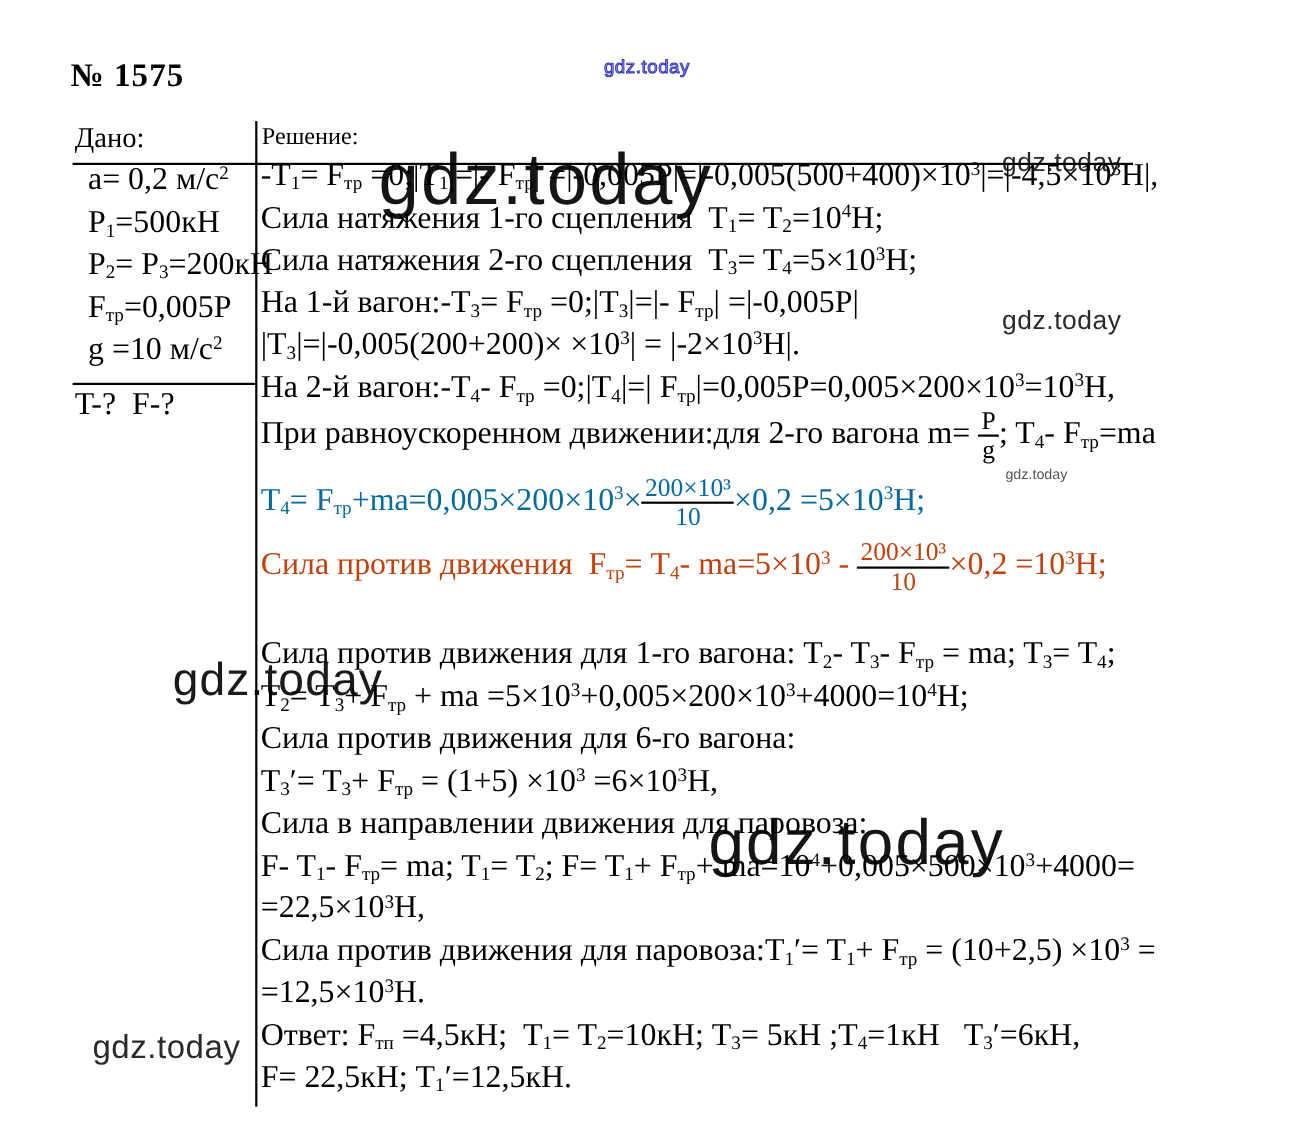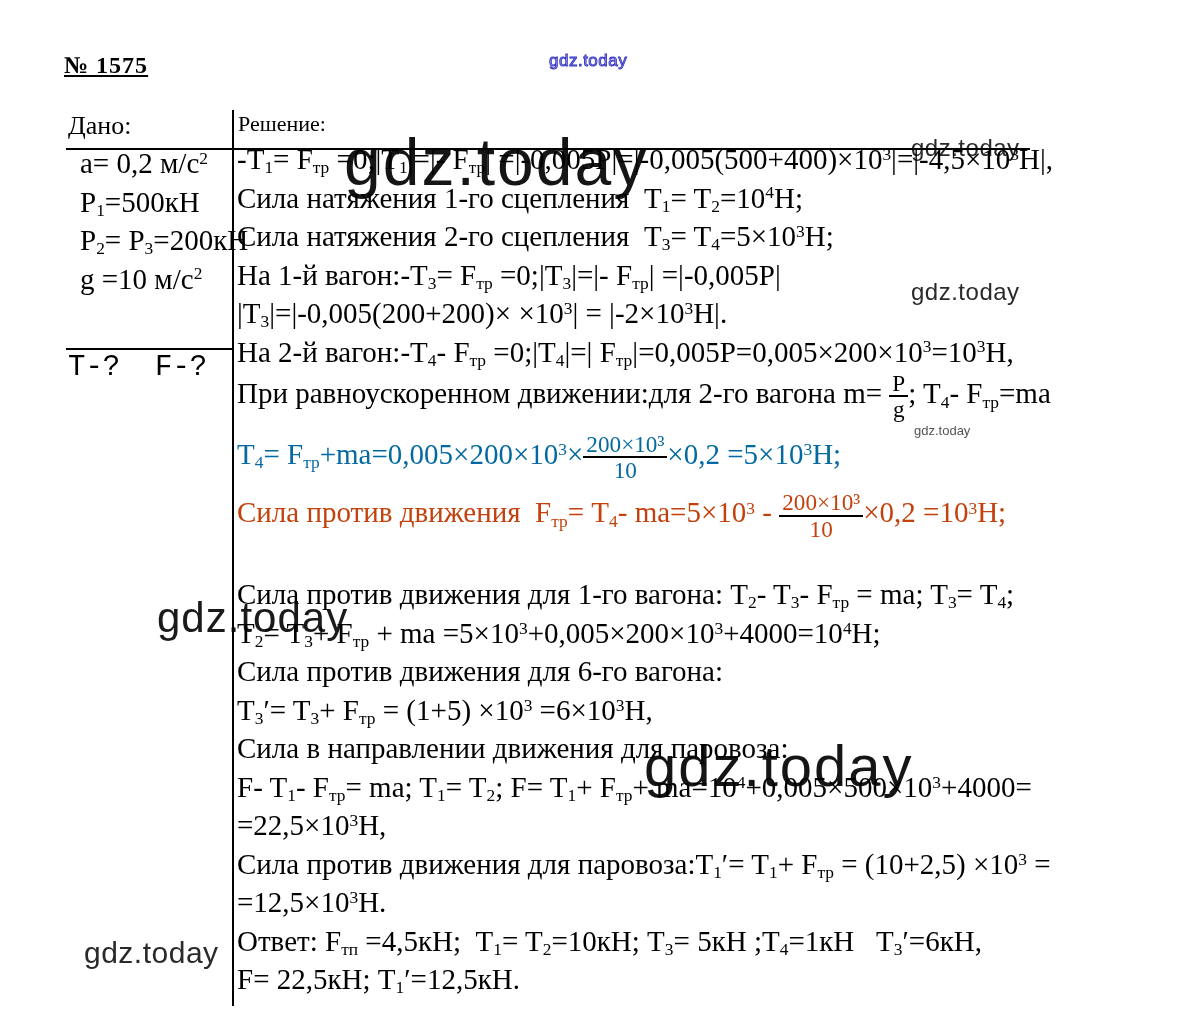--- a/index.html
+++ b/index.html
@@ -3,27 +3,27 @@
 <meta charset="utf-8">
 <style>
   html,body{margin:0;padding:0;}
   body{
     width:1188px;height:1032px;background:#ffffff;position:relative;overflow:hidden;
     font-family:"Liberation Serif","DejaVu Serif",serif;color:#000;
   }
   .page{position:absolute;inset:0;}
 
   
-  .problem-number{position:absolute;left:64px;top:52px;font-size:24px;font-weight:bold;letter-spacing:1px;text-decoration:underline;}
+  .problem-number{position:absolute;left:64px;top:52px;font-size:30px;font-weight:bold;letter-spacing:1px;}
   .given-header{position:absolute;left:68px;top:111px;font-size:26px;}
   .solution-header{position:absolute;left:238px;top:111px;font-size:22px;}
 
   .given-list{position:absolute;left:80px;top:144px;width:170px;}
   .given-item{font-size:29px;line-height:38.5px;white-space:pre;}
-  .given-find{position:absolute;left:68px;top:351px;font-size:29px;white-space:pre;font-family:Liberation Mono, monospace;}
+  .given-find{position:absolute;left:68px;top:351px;font-size:29px;white-space:pre;}
 
   .solution-body{position:absolute;left:237px;top:140px;width:951px;}
   .sol-line{font-size:29px;line-height:38.5px;white-space:pre;}
   .sol-line:nth-child(8){margin-top:10px;color:#0369a1;}
   .sol-line:nth-child(9){margin-top:8px;color:#c2410c;}
   .sol-line:nth-child(10){margin-top:34px;}
 
   sub,sup{line-height:0;vertical-align:baseline;position:relative;font-size:0.6em;}
   sub{top:0.24em;}
   sup{top:-0.52em;}
@@ -71,20 +71,21 @@
   <div class="solution-header">Решение:</div>
 
   <div class="rule-h"></div>
   <div class="divider"></div>
   <div class="rule-given"></div>
 
   <div class="given-list">
       <div class="given-item">a= 0,2 м/с<sup>2</sup></div>
       <div class="given-item">P<sub>1</sub>=500кН</div>
       <div class="given-item">P<sub>2</sub>= P<sub>3</sub>=200кН</div>
+      <div class="given-item">F<sub>тр</sub>=0,005P</div>
       <div class="given-item">g =10 м/с<sup>2</sup></div>
     </div>
   <div class="given-find">T-?  F-?</div>
 
   <div class="solution-body">
       <div class="sol-line">-T<sub>1</sub>= F<sub>тр</sub> =0;|T<sub>1</sub>|=|- F<sub>тр</sub>| =|-0,005P|=|-0,005(500+400)×10<sup>3</sup>|=|-4,5×10<sup>3</sup>Н|,</div>
       <div class="sol-line">Сила натяжения 1-го сцепления  T<sub>1</sub>= T<sub>2</sub>=10<sup>4</sup>Н;</div>
       <div class="sol-line">Сила натяжения 2-го сцепления  T<sub>3</sub>= T<sub>4</sub>=5×10<sup>3</sup>Н;</div>
       <div class="sol-line">На 1-й вагон:-T<sub>3</sub>= F<sub>тр</sub> =0;|T<sub>3</sub>|=|- F<sub>тр</sub>| =|-0,005P|</div>
       <div class="sol-line">|T<sub>3</sub>|=|-0,005(200+200)× ×10<sup>3</sup>| = |-2×10<sup>3</sup>Н|.</div>

